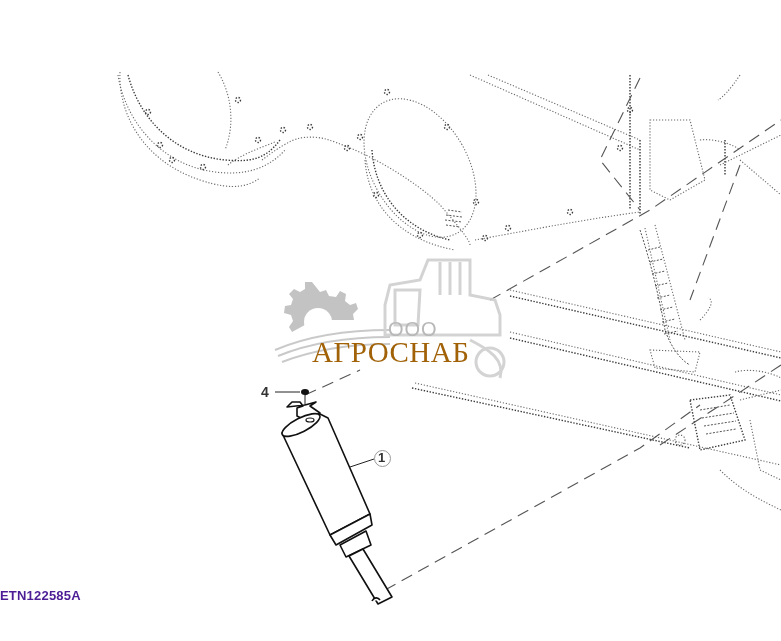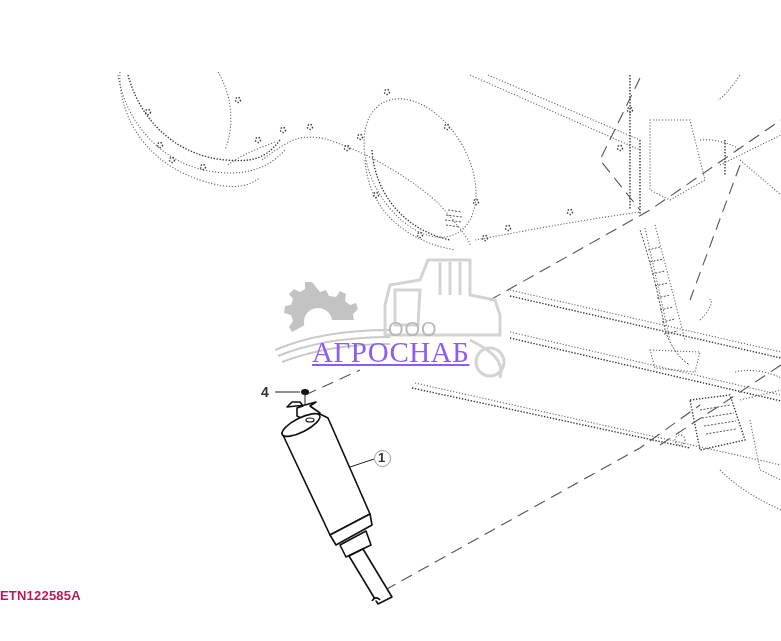--- a/index.html
+++ b/index.html
@@ -11,25 +11,25 @@
     .phantom { fill: none; stroke: #555; stroke-width: 1.1; stroke-dasharray: 12 7; }
     .part { fill: #ffffff; stroke: #111; stroke-width: 1.6; stroke-linejoin: round; }
     .leader { fill: none; stroke: #222; stroke-width: 1; }
     .hatch { fill: none; stroke: #555; stroke-width: 1; stroke-dasharray: 2 1.5; }
     .wm { fill: #bdbdbd; stroke: none; }
     .wm-line { fill: none; stroke: #c4c4c4; stroke-width: 2; }
     .callout { position: absolute; font-weight: bold; font-size: 13px; color: #333; }
     .callout-circle { position: absolute; width: 15px; height: 15px; border: 1px solid #999;
                       border-radius: 50%; }
     #figure-id { position: absolute; left: 0px; top: 588px; font-weight: bold; font-size: 13px;
-                 color: #be185d; letter-spacing: 0.2px; }
+                 color: #4c1d95; letter-spacing: 0.2px; }
     #wm-ooo { position: absolute; left: 388px; top: 318px; font-size: 20px; color: #b8b8b8;
               letter-spacing: 1px; }
     #wm-brand { position: absolute; left: 312px; top: 336px; font-family: "Liberation Serif", serif;
-                font-size: 29px; color: #8b5cf6; letter-spacing: 0.5px; text-decoration: underline; }
+                font-size: 29px; color: #a16207; letter-spacing: 0.5px; }
   </style>
 </head>
 <body>
 
 <svg id="diagram" viewBox="0 0 781 641" xmlns="http://www.w3.org/2000/svg">
 
   <g>
 
     <path class="bg-dot-dark" d="M128,75 C140,120 175,155 225,160 C250,162 265,160 280,140"></path>
     <path class="bg-dot" d="M118,75 C125,120 160,165 215,172 C240,175 265,172 285,150"></path>

